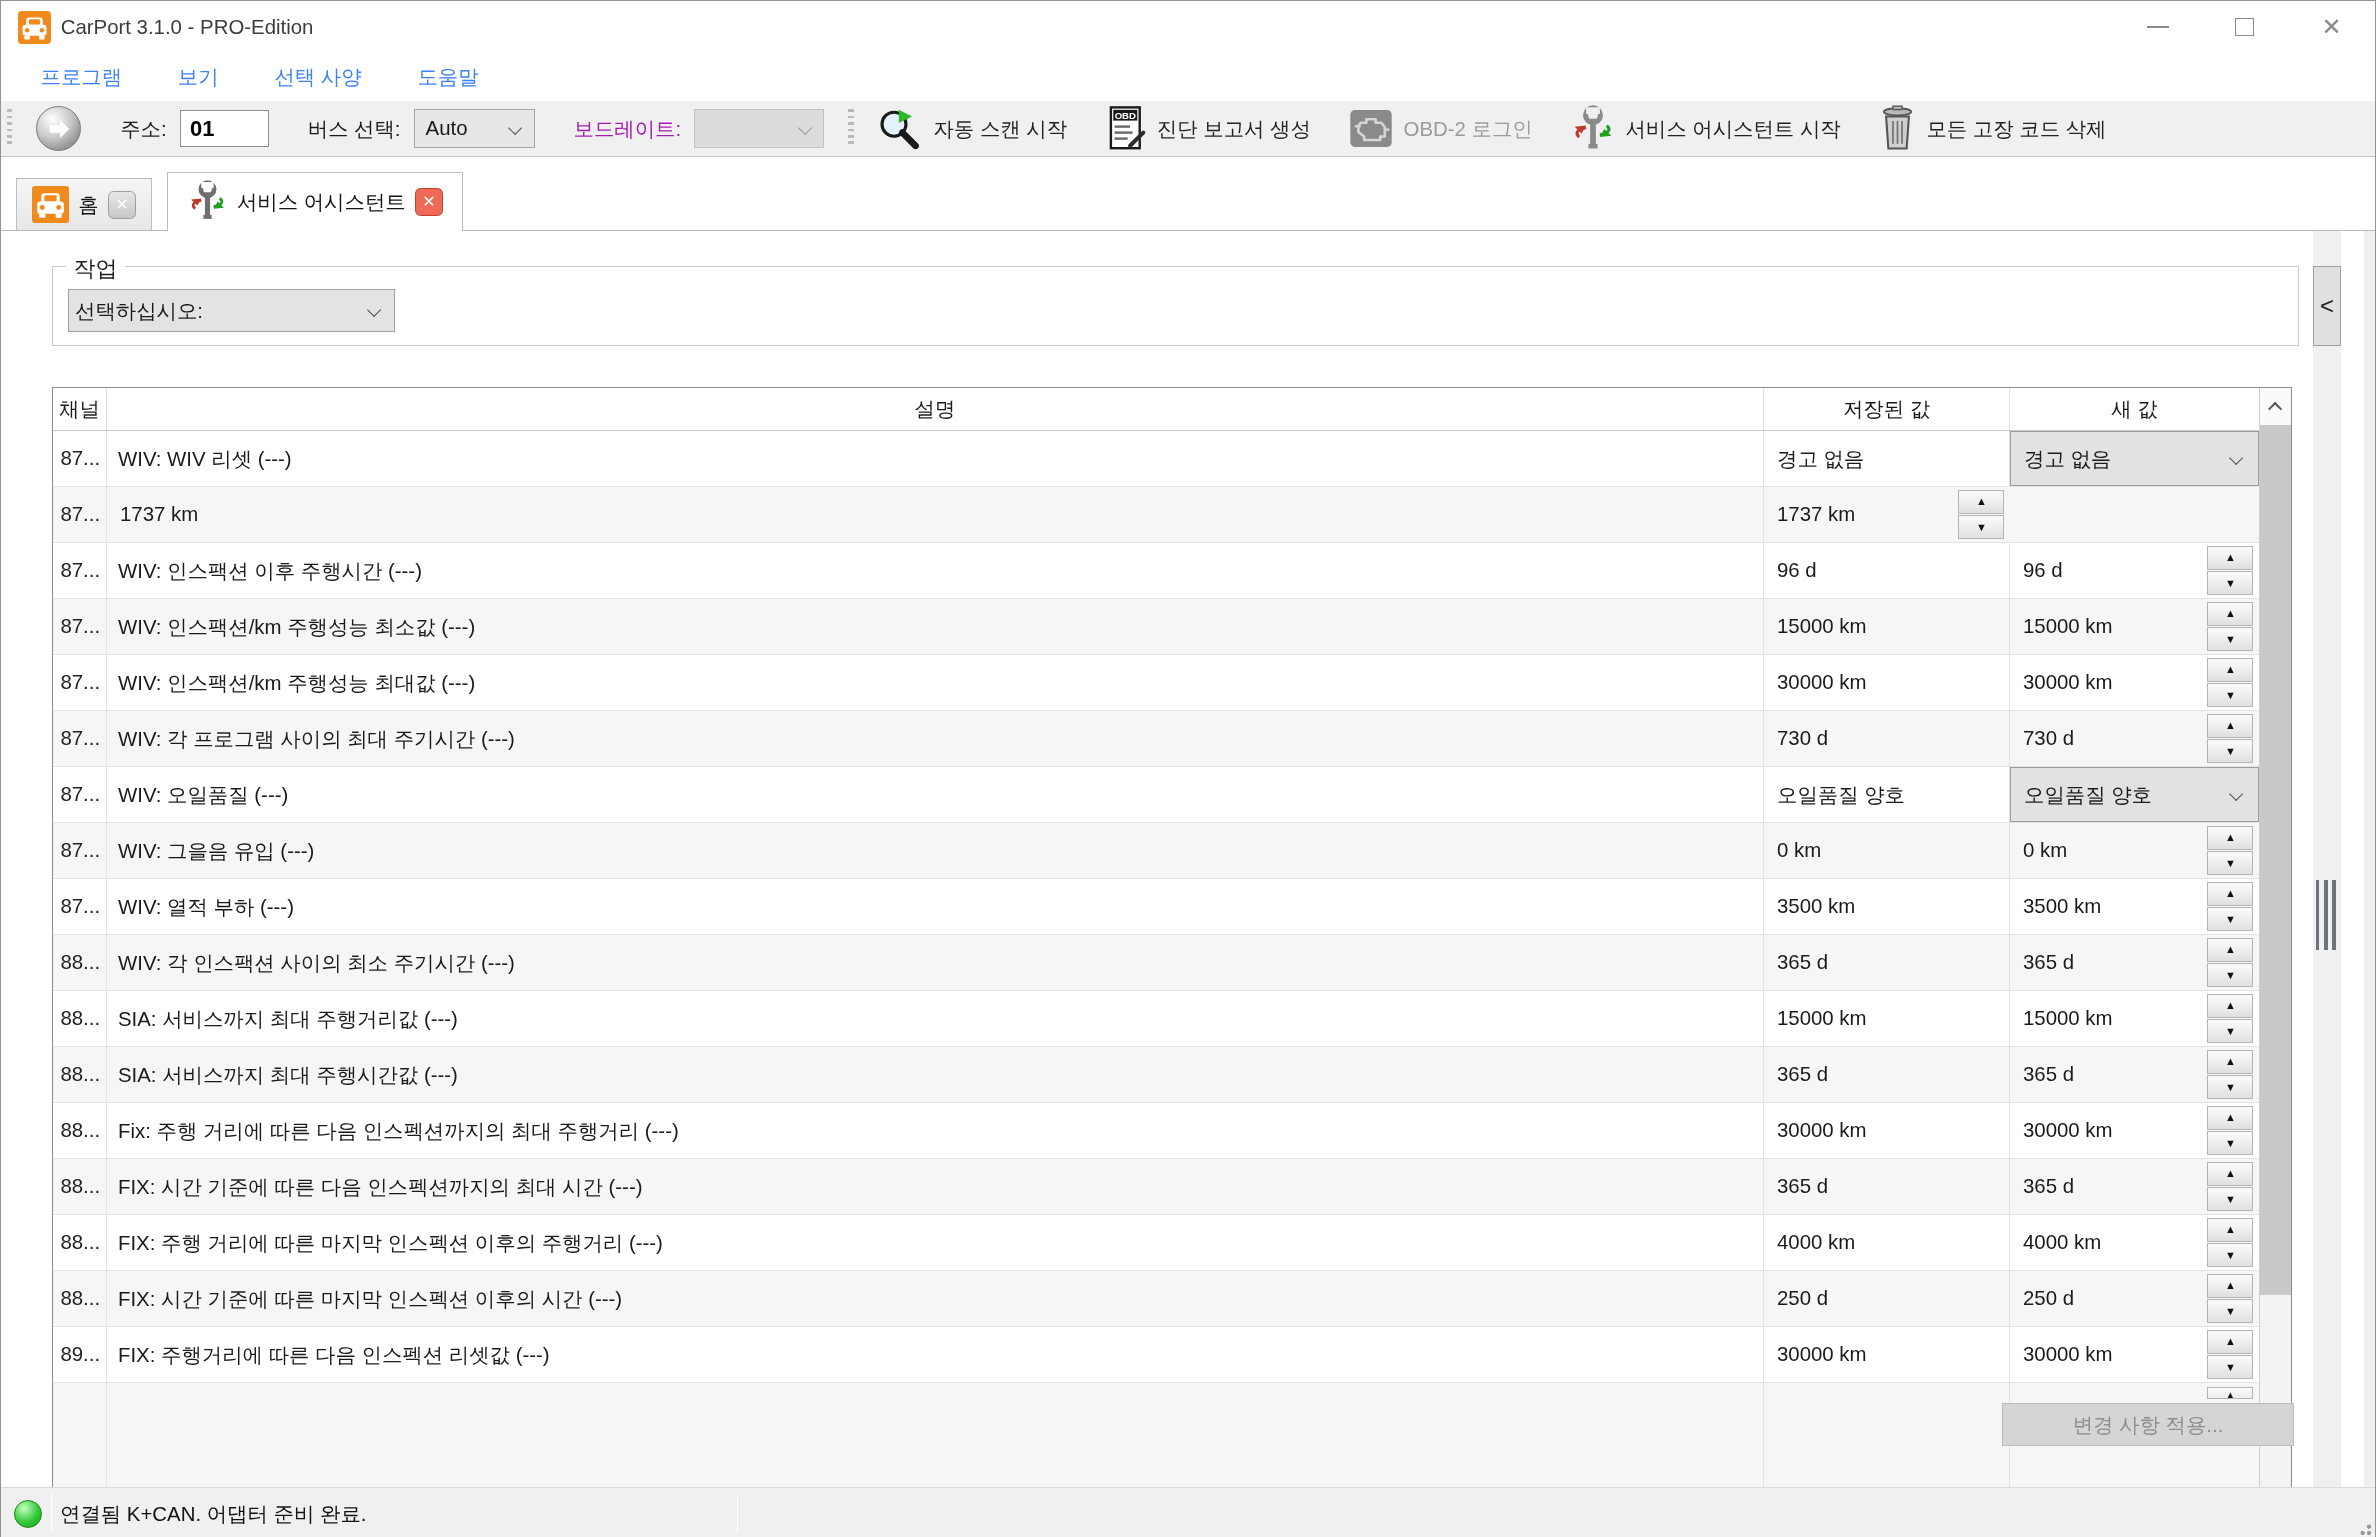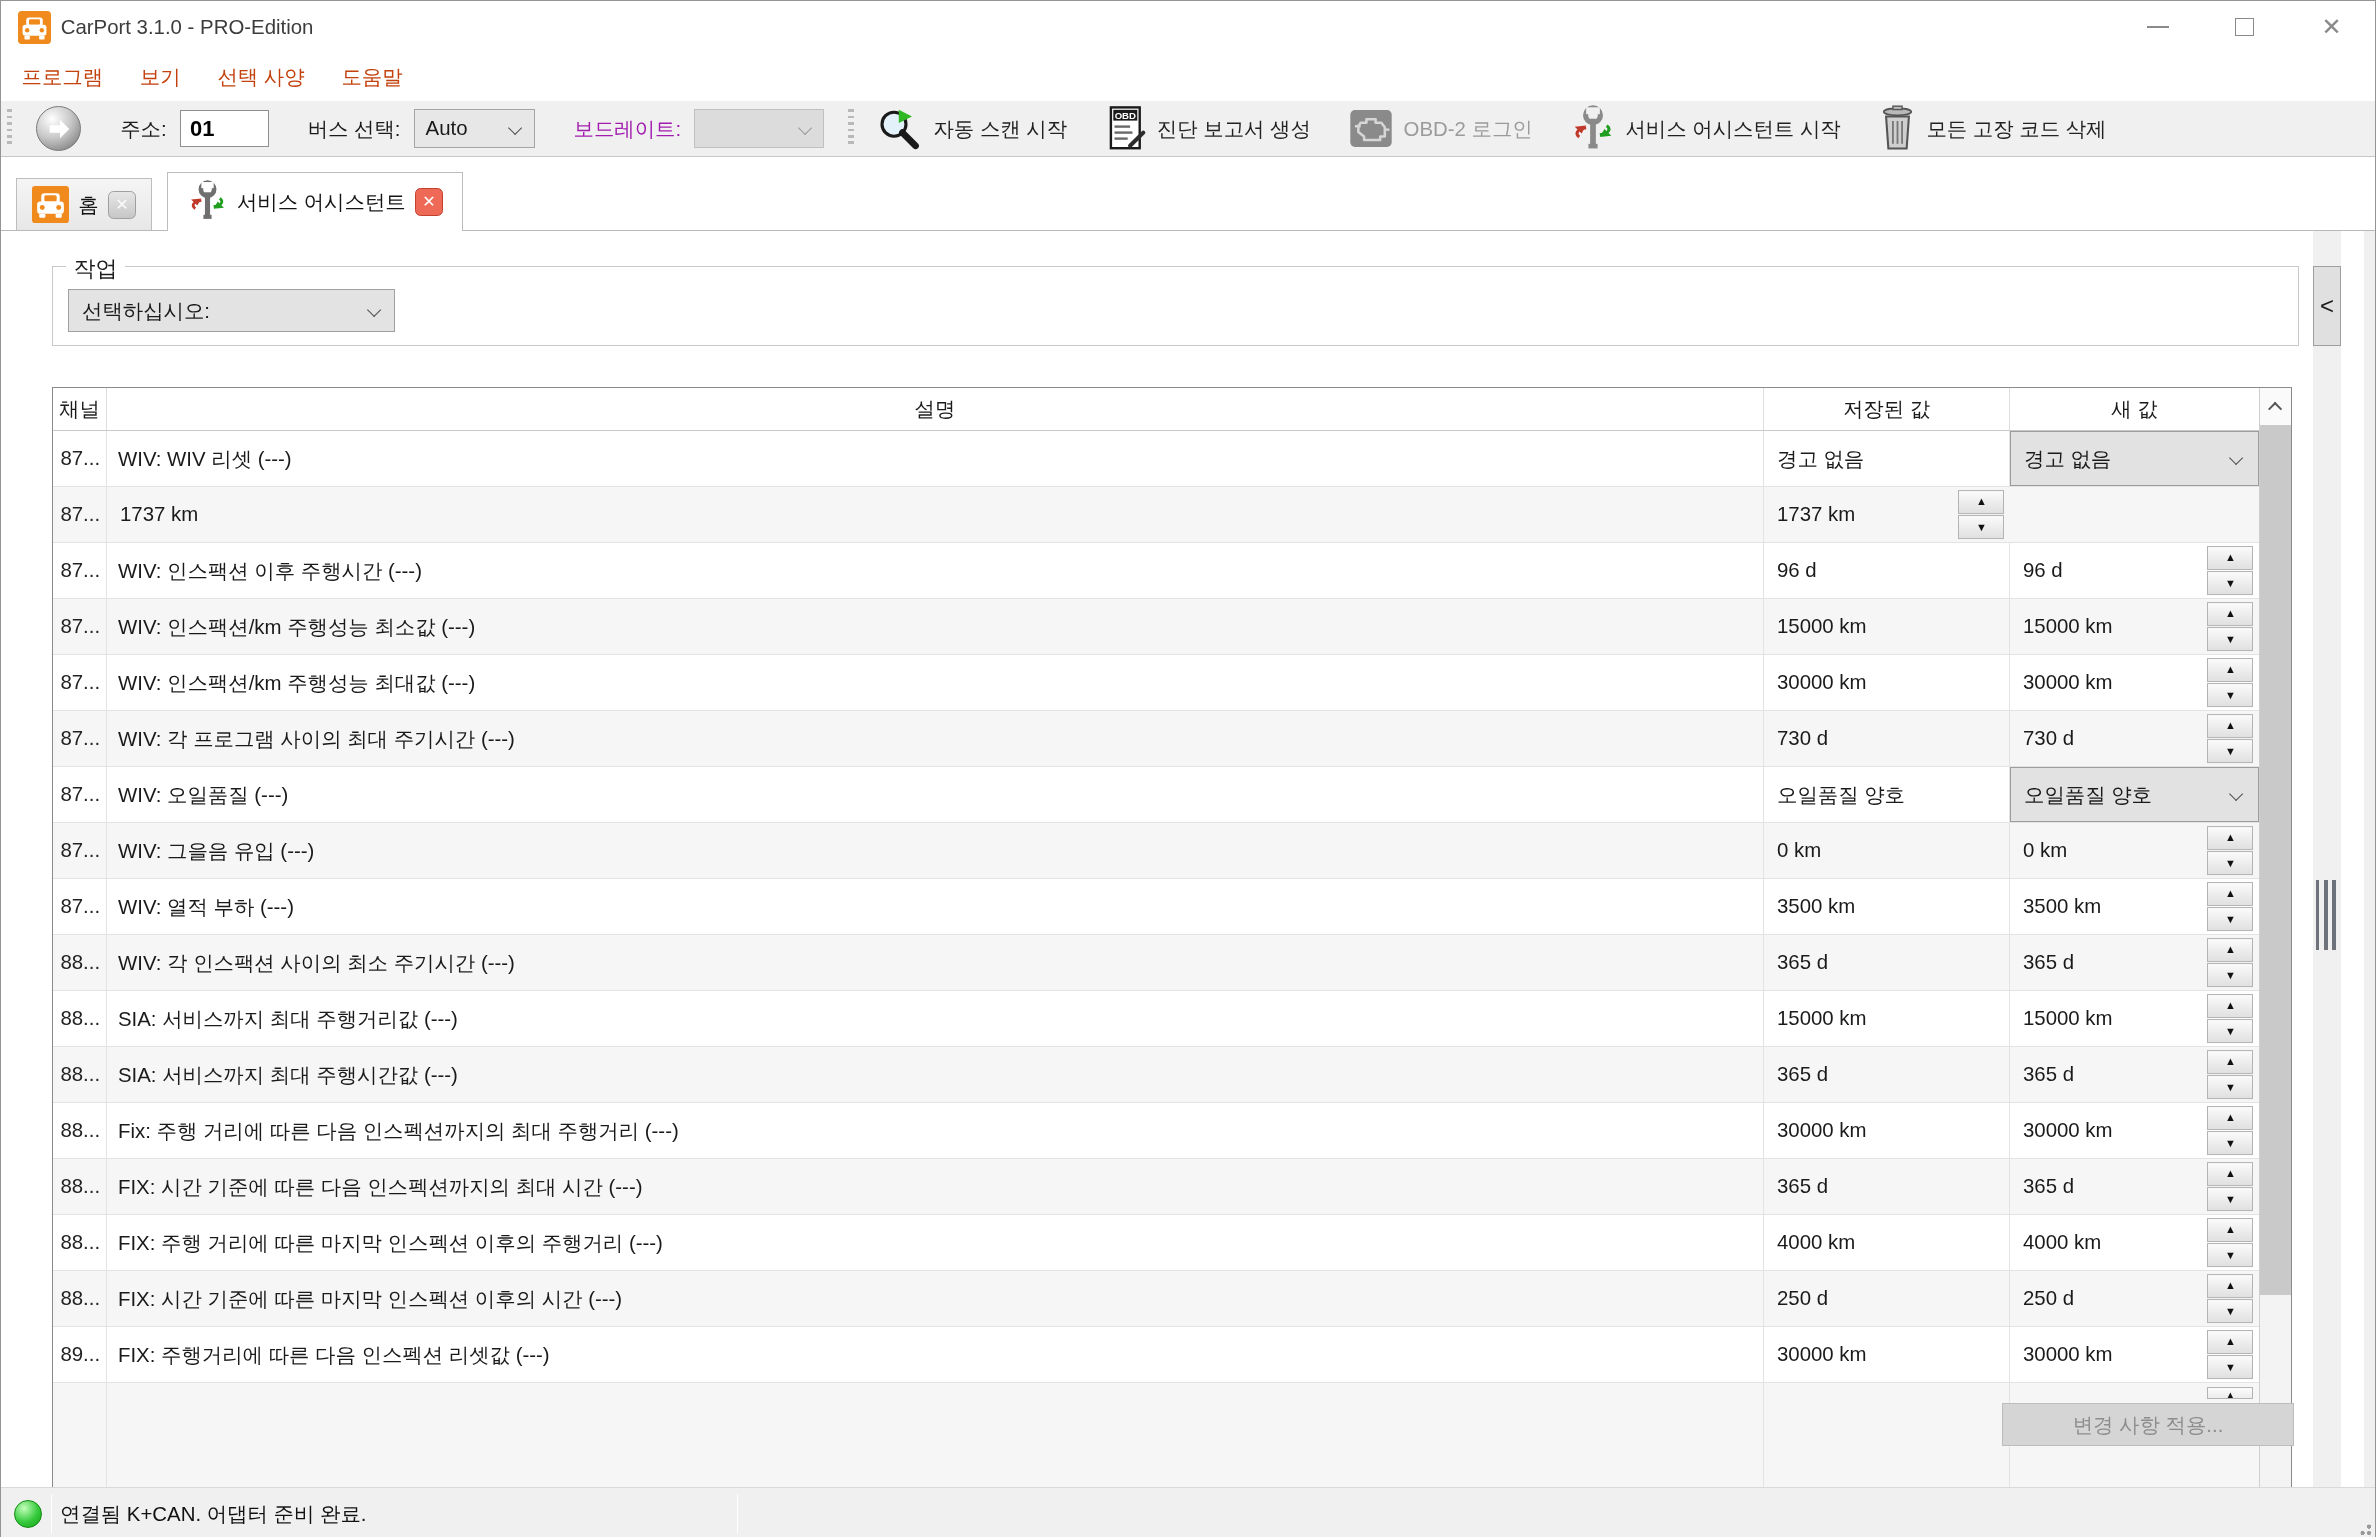--- a/index.html
+++ b/index.html
@@ -16,21 +16,21 @@
   .app-icon { width:33px; height:33px; margin-left:16.7px; flex:0 0 auto; }
   .title-text { margin-left:10px; font-size:20.4px; color:#3c3c3c; }
   .win-controls { position:absolute; right:0; top:0; height:52px; display:flex; }
   .win-btn { width:87px; height:52px; display:flex; align-items:center; justify-content:center; }
   .glyph-min { width:22px; height:1.9px; background:#8a8a8a; }
   .glyph-max { width:18.6px; height:18.6px; border:1.9px solid #8a8a8a; }
   .glyph-close { font-size:24px; color:#8a8a8a; line-height:1; }
 
   
   .menubar { height:48px; display:flex; align-items:center; padding-left:18.6px; gap:33px; background:#fff; }
-  .menu-item { font-size:20.4px; color:#c2410c; padding:3.7px 1.9px; }
+  .menu-item { font-size:20.4px; color:#3b82f6; padding:3.7px 1.9px;margin-left:19px; }
 
   
   .toolbar { height:56px; background:#f0f0f0; border-bottom:1.9px solid #c6c6c6;
              display:flex; align-items:center; }
   .tgrip { width:5.6px; height:39px; margin-left:5.6px;
            background:repeating-linear-gradient(#b9b9b9 0 2.8px, transparent 2.8px 6.5px); flex:0 0 auto; }
   .ball-btn { width:45px; height:45px; border-radius:50%; margin-left:24px; flex:0 0 auto;
               background:radial-gradient(circle at 35% 28%, #ffffff, #c9c9c9 45%, #8d8d8d 80%, #6f6f6f);
               border:0.9px solid #7a7a7a; display:flex; align-items:center; justify-content:center; }
   .tb-label { margin-left:39px; color:#1a1a1a; }
@@ -61,21 +61,21 @@
                font-size:16px; font-weight:bold; color:#fff; }
   .tab-close.gray { background:linear-gradient(#e6e6e6,#c7c7c7); border:0.9px solid #9f9f9f; color:#fbfbfb; }
   .tab-close.red  { background:#ee6a57; border:0.9px solid #c2402e; }
 
   
   .content { position:relative; height:1257px; background:#fff; border-top:0.9px solid #b9b9b9; }
 
   .groupbox { position:absolute; left:51px; top:35px; width:2247px; height:80px; border:0.9px solid #c9c9c9; }
   .groupbox-label { position:absolute; left:13px; top:-13px; background:#fff; padding:0 7.4px; font-size:22px; color:#1c1c1c; }
   .task-combo { position:absolute; left:15px; top:22px; width:327px; height:43px; background:#e3e3e3;
-                border:0.9px solid #a0a0a0; display:flex; align-items:center; padding-left:13px; }
+                border:0.9px solid #a0a0a0; display:flex; align-items:center; padding-left:6px; }
   .task-combo .chev { position:absolute; right:15px; }
 
   .side-strip { position:absolute; left:2312px; top:0; width:28px; height:100%; background:#f0f0f0; }
   .collapse-btn { position:absolute; left:0; top:35px; width:28px; height:80px; background:#e0e0e0;
                   border:0.9px solid #9f9f9f; display:flex; align-items:center; justify-content:center;
                   font-size:24px; color:#1a1a1a; }
   .splitter-grip { position:absolute; left:2.8px; top:649px; width:22px; height:70px; display:flex; gap:4.6px; }
   .splitter-grip i { width:3.7px; height:70px; background:#6e737b; }
   .edge-strip { position:absolute; left:2363px; top:0; width:14px; height:100%; background:#f0f0f0; }
 

